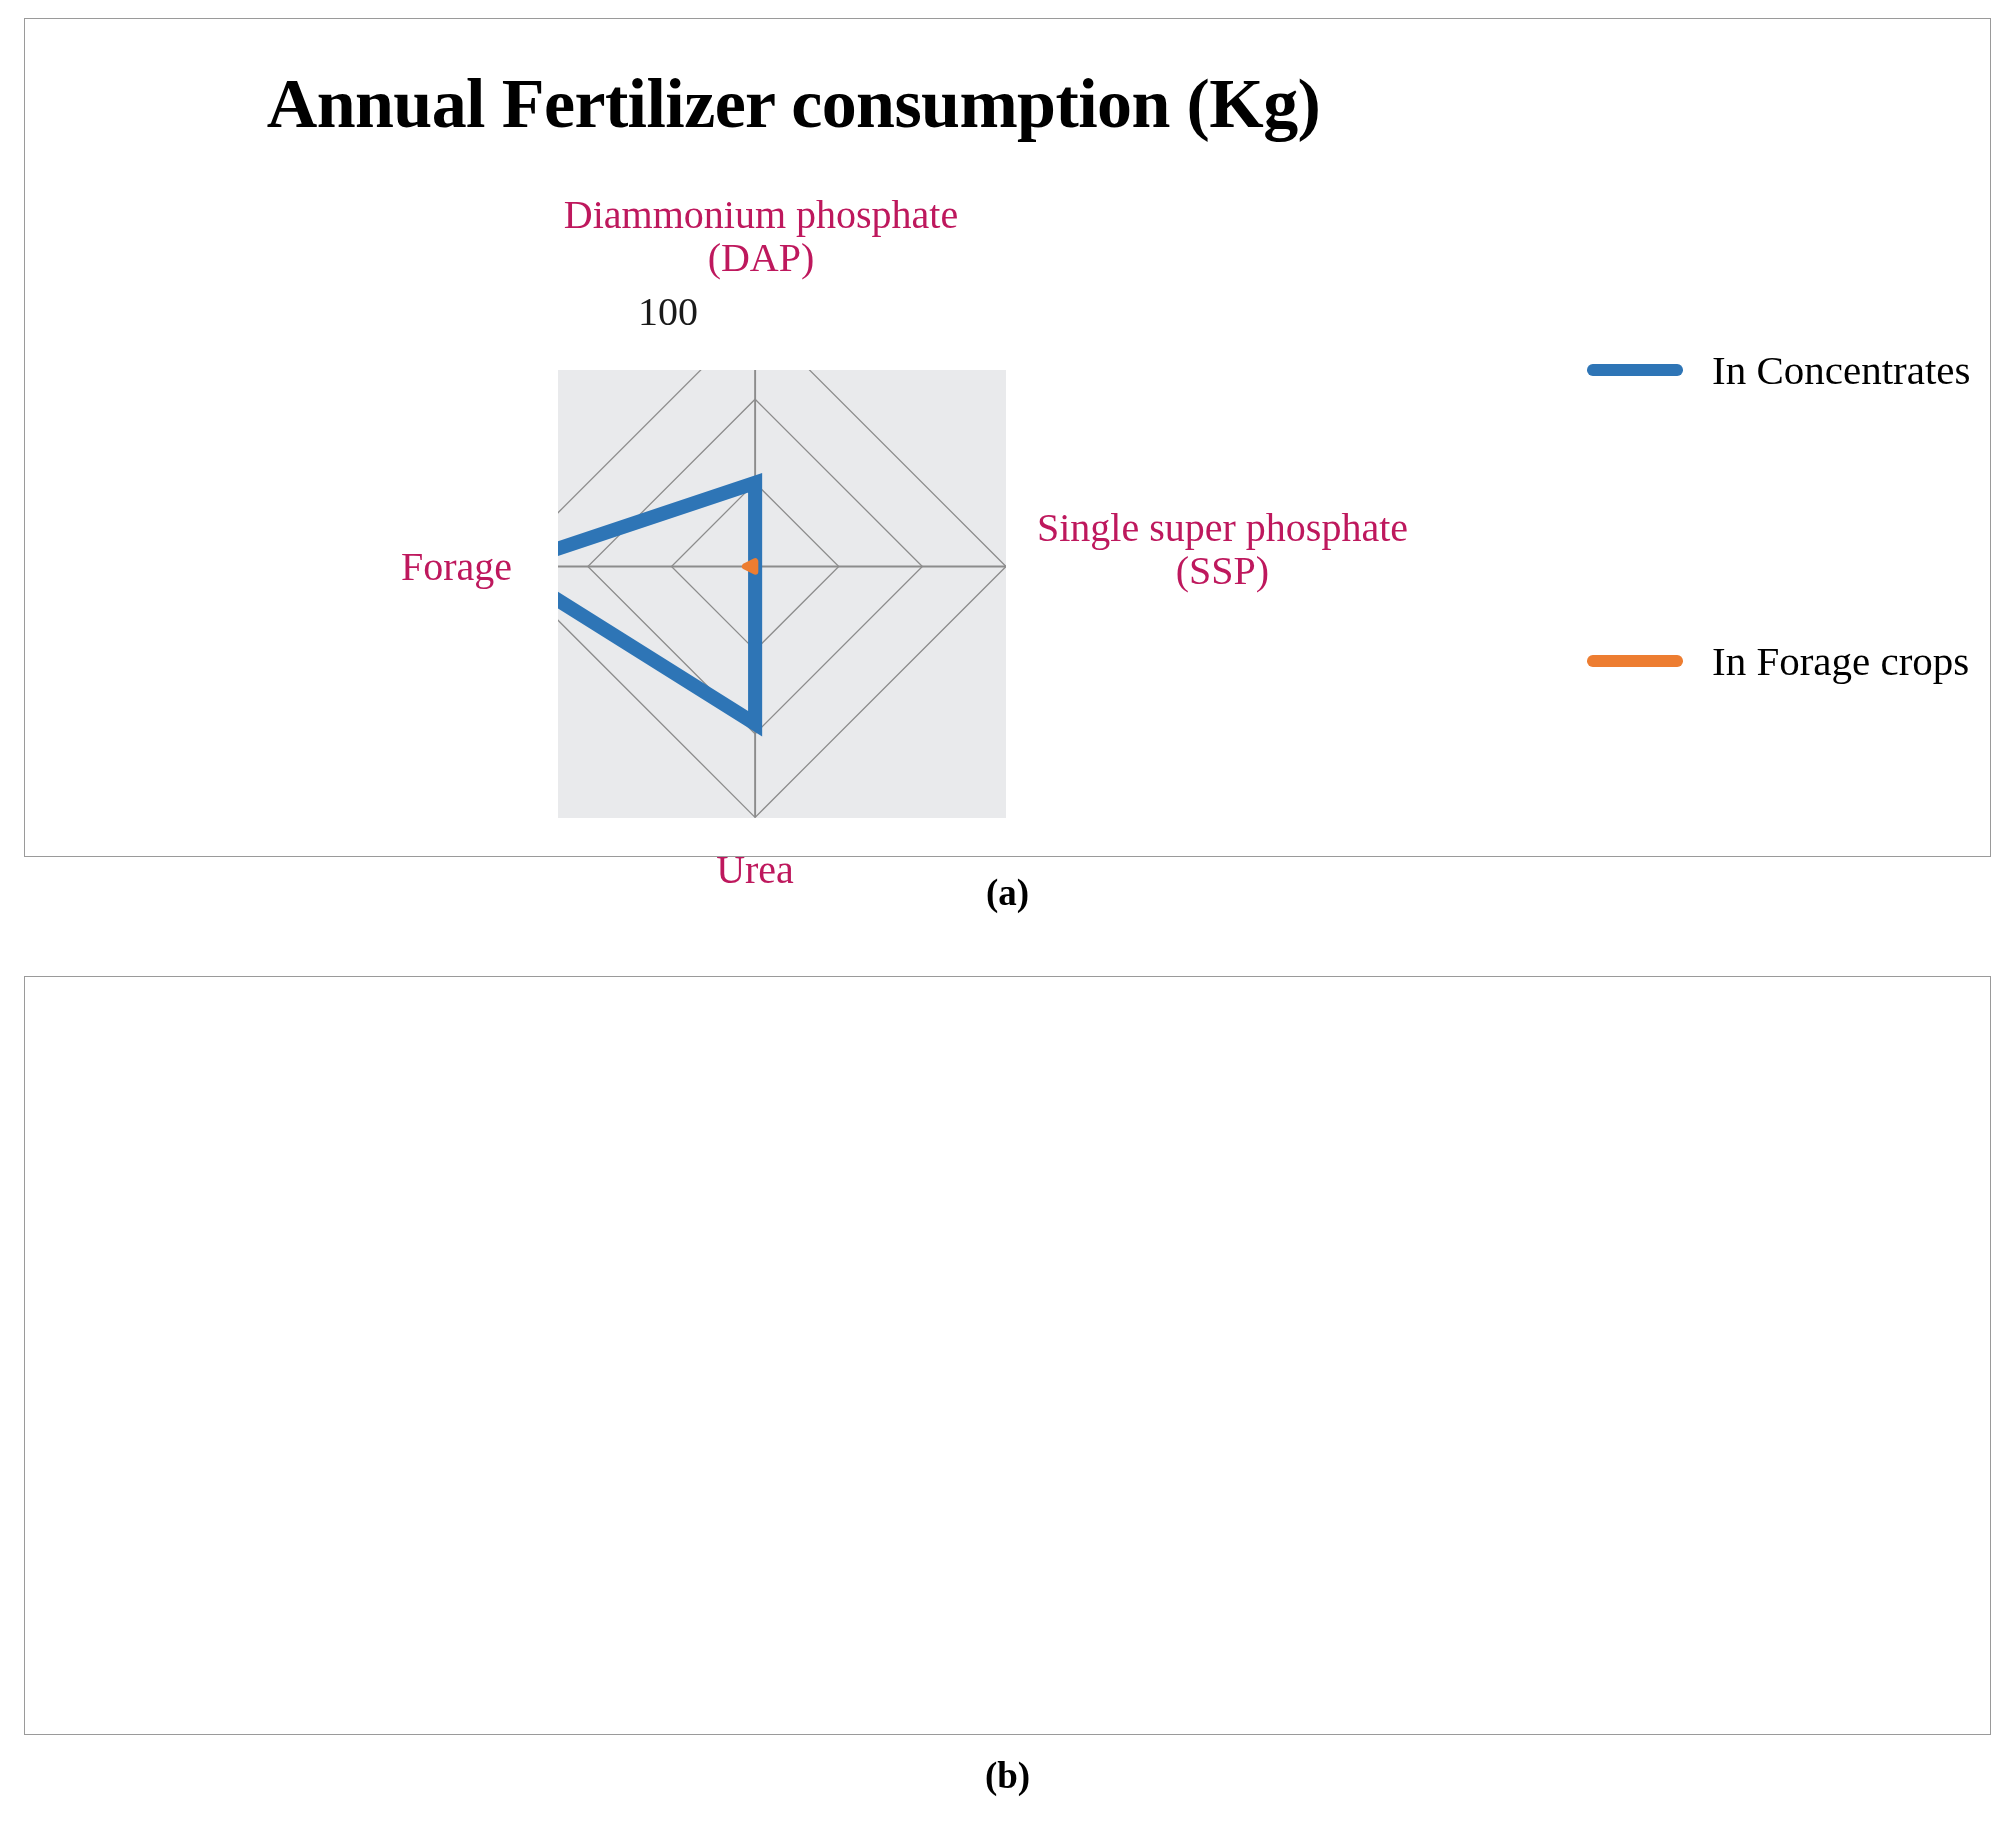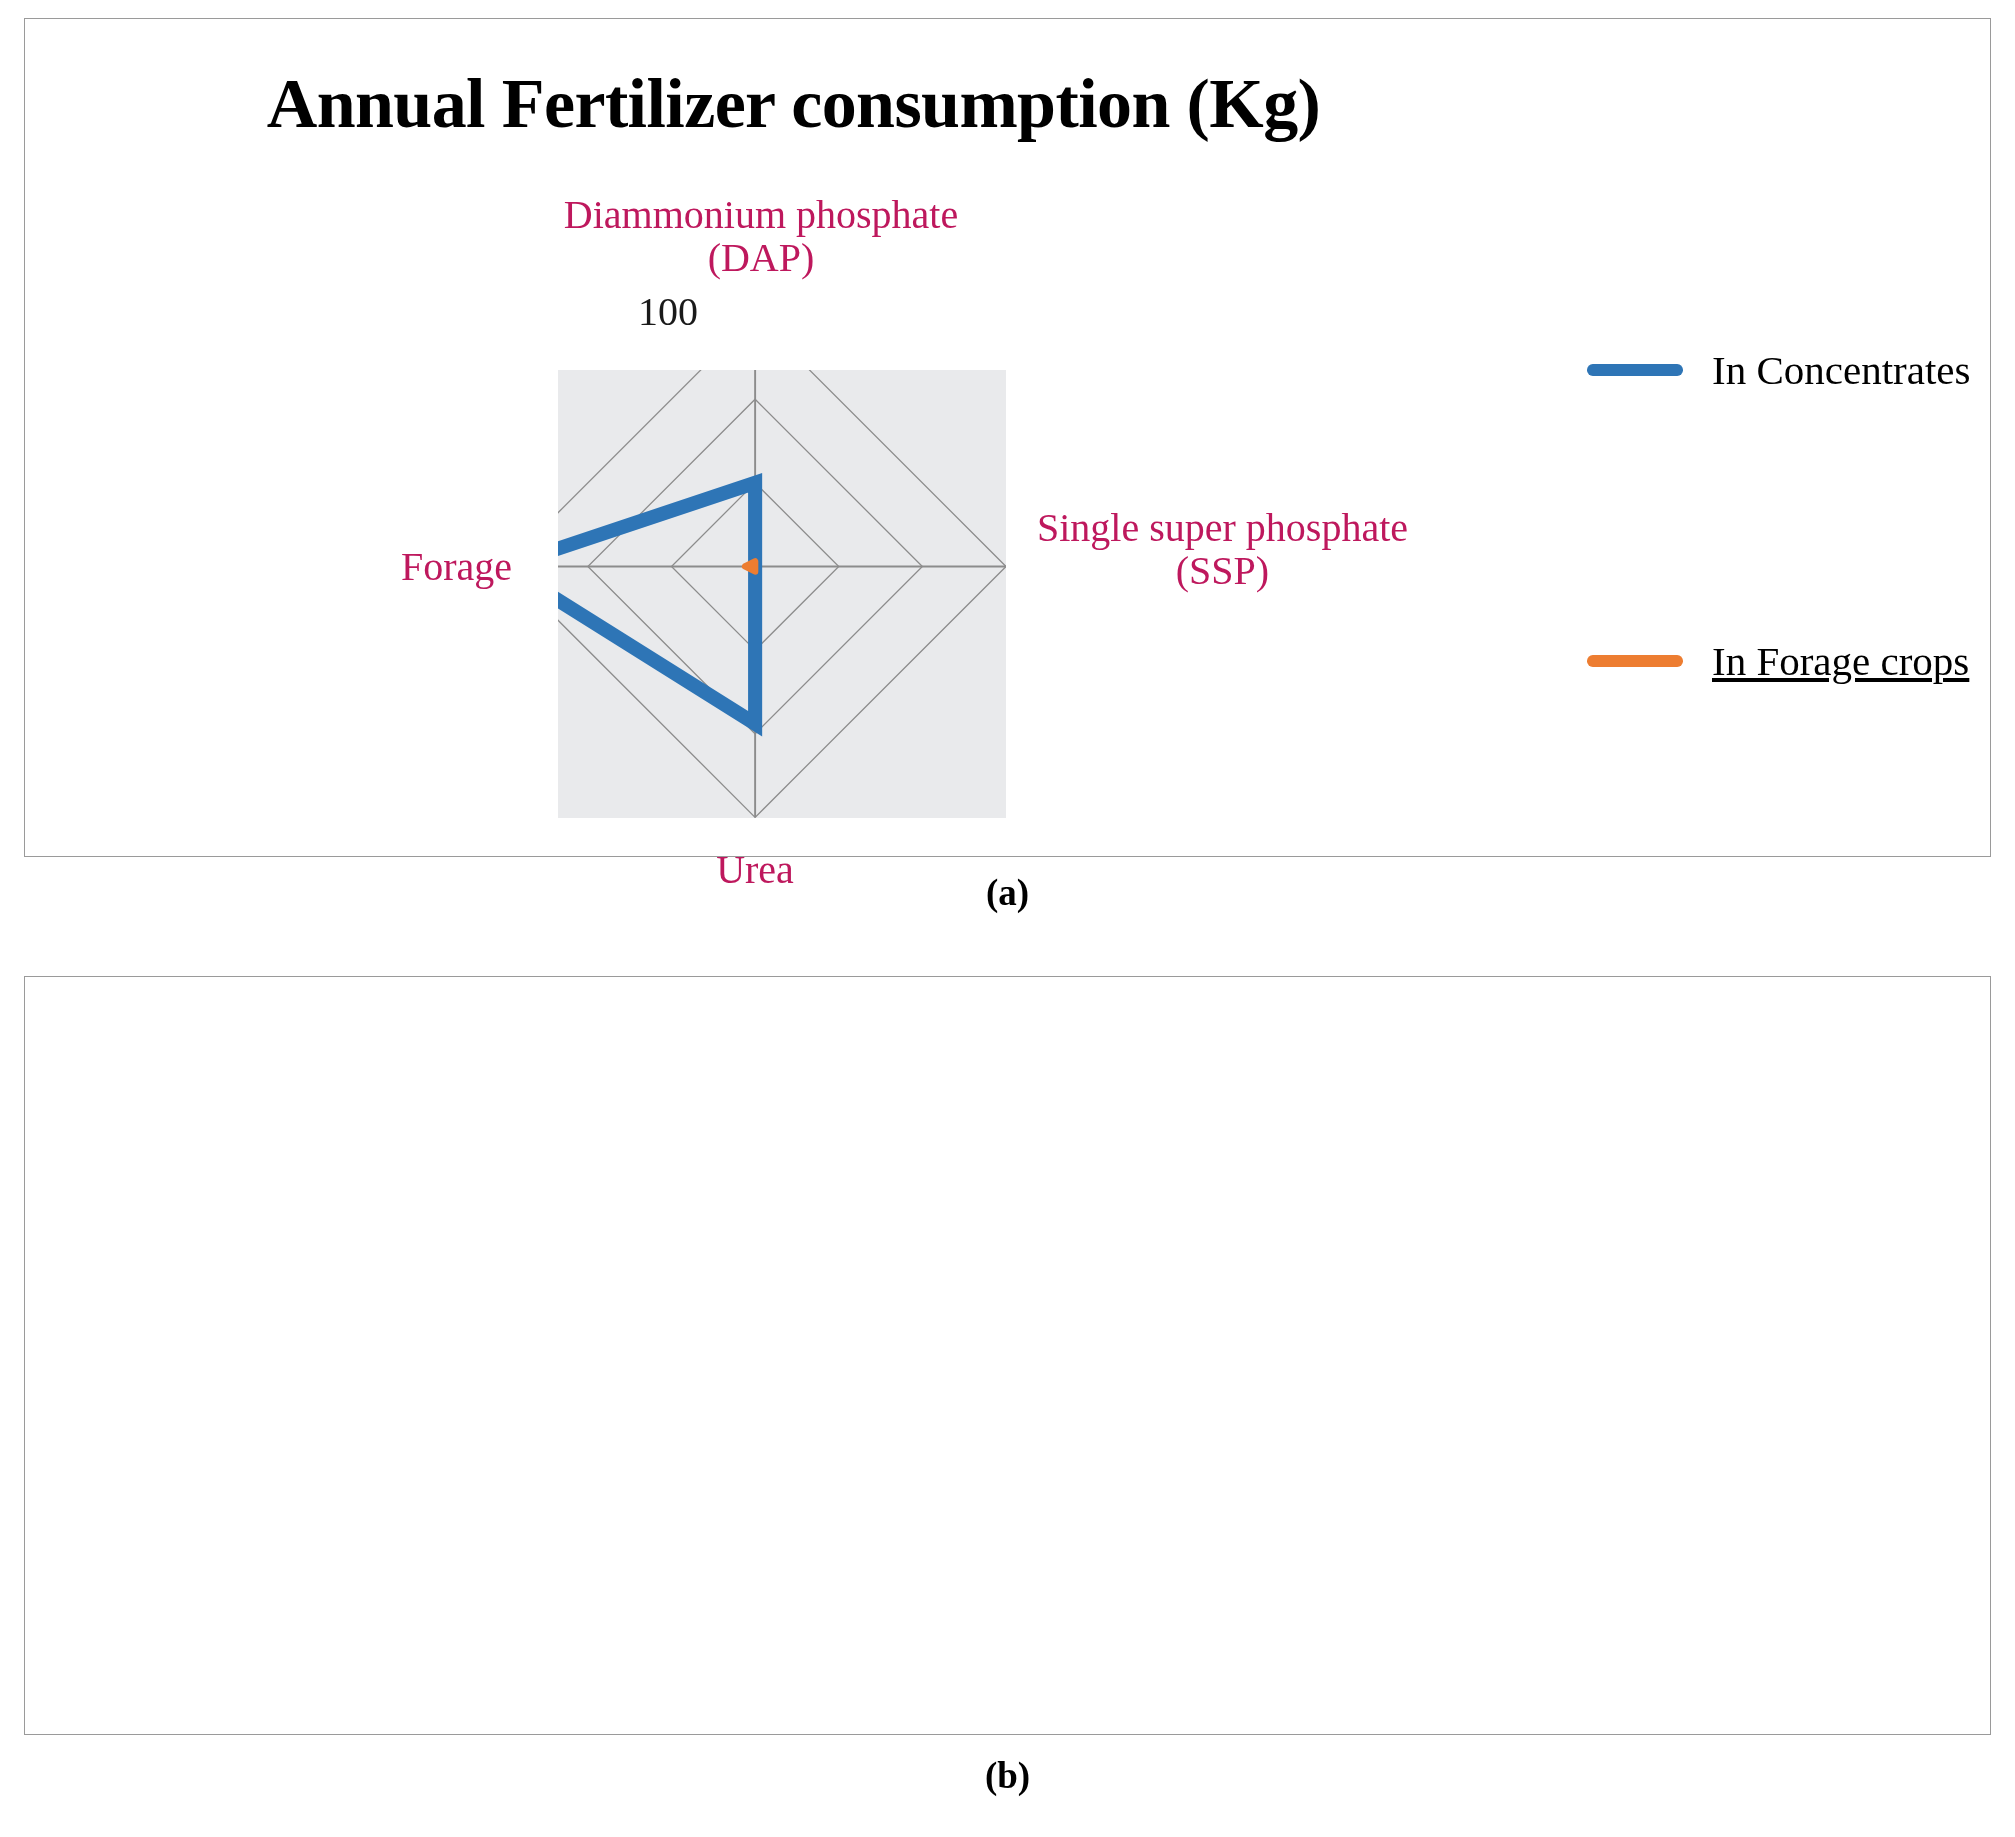--- a/index.html
+++ b/index.html
@@ -31,21 +31,21 @@
 
   .radar-tick{position:absolute;font-size:40px;text-align:right;color:#1a1a1a;}
   #tk150{left:551px;top:269px;width:122px;}
   #tk100{left:563px;top:351px;width:122px;}
   #tk50{left:576px;top:434px;width:122px;}
   #tk0{left:595px;top:519px;width:102px;}
 
   .legend-a{position:absolute;left:1562px;top:0;width:410px;}
   .leg-row{position:absolute;display:flex;align-items:center;gap:29px;}
   #leg-a-0{left:0;top:327px;}
-  #leg-a-1{left:0;top:618px;text-decoration:underline;}
+  #leg-a-1{left:0;top:618px;}
   .leg-line{width:96px;height:11.5px;border-radius:5.8px;flex:0 0 auto;}
   .leg-txt{font-size:41px;white-space:nowrap;}
 
   .legend-b{position:absolute;}
 </style>
 </head>
 <body>
 
 <div class="page">
 

